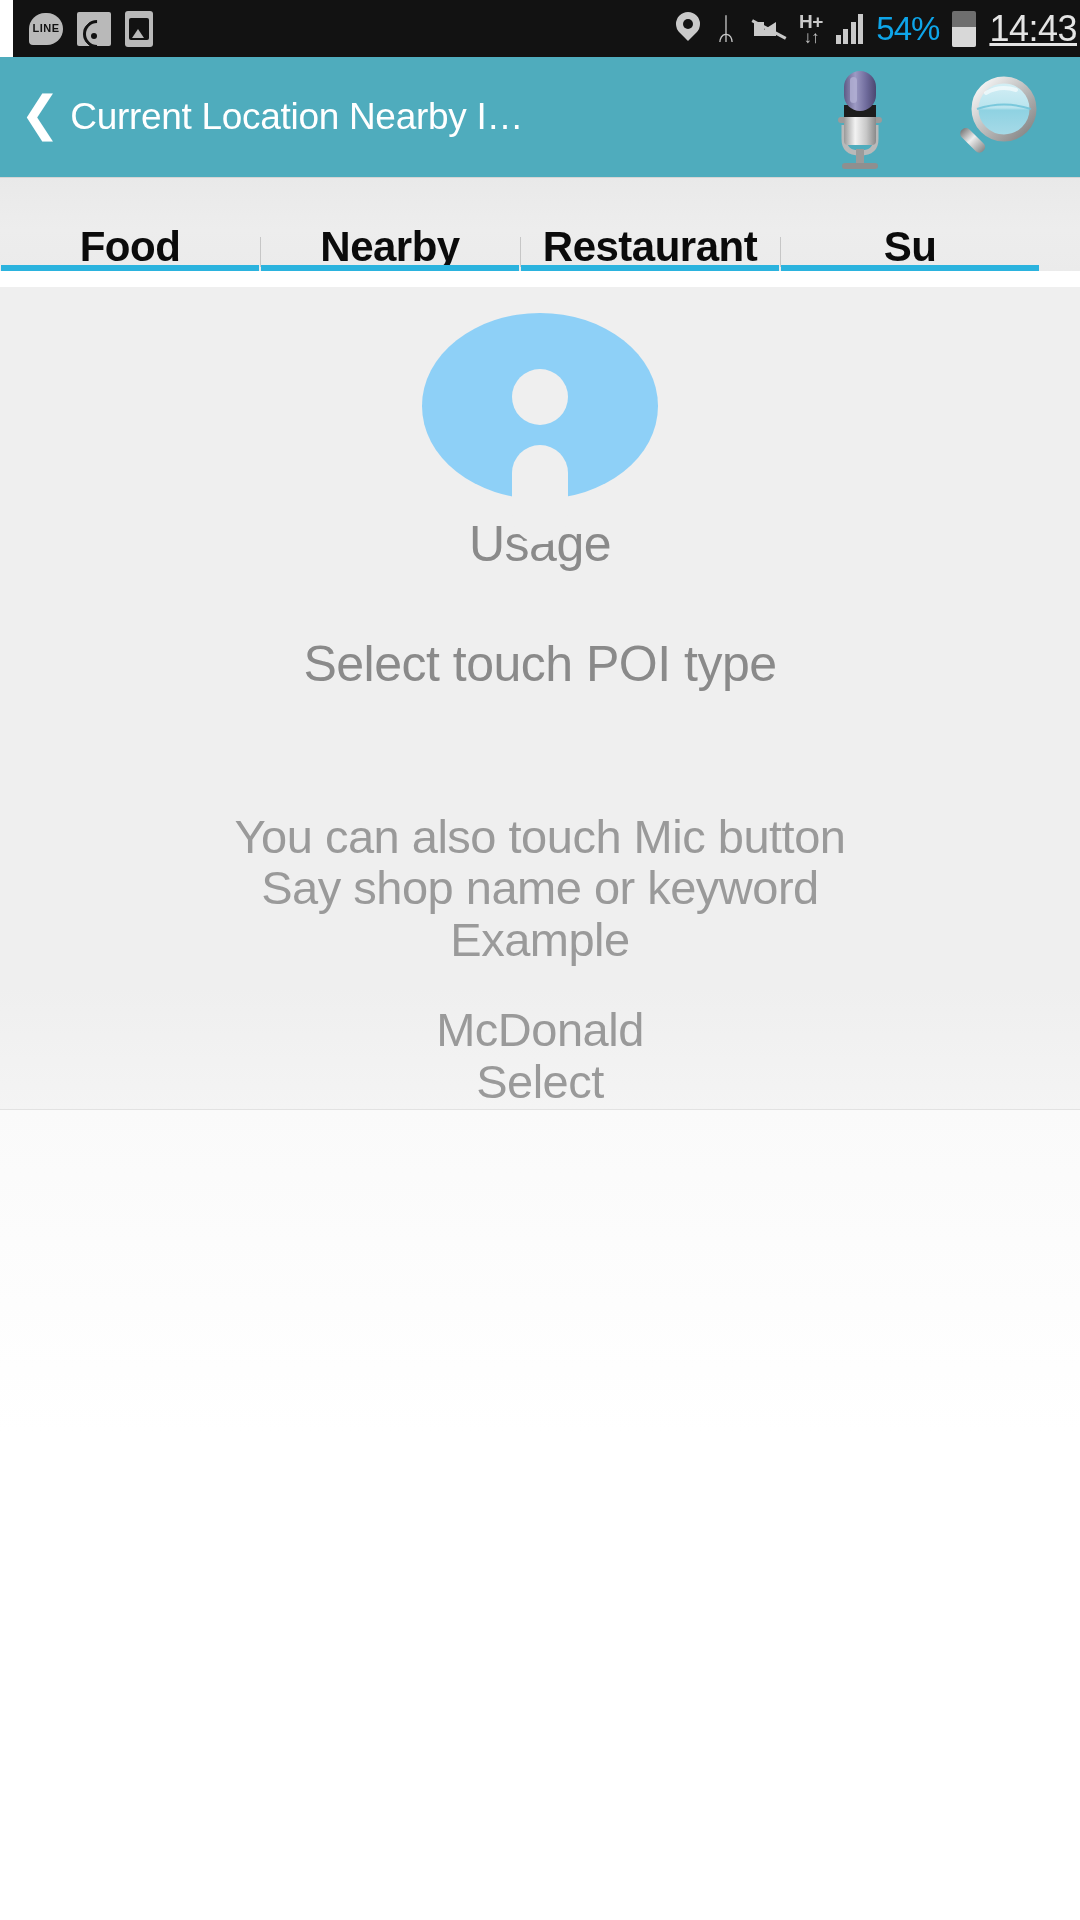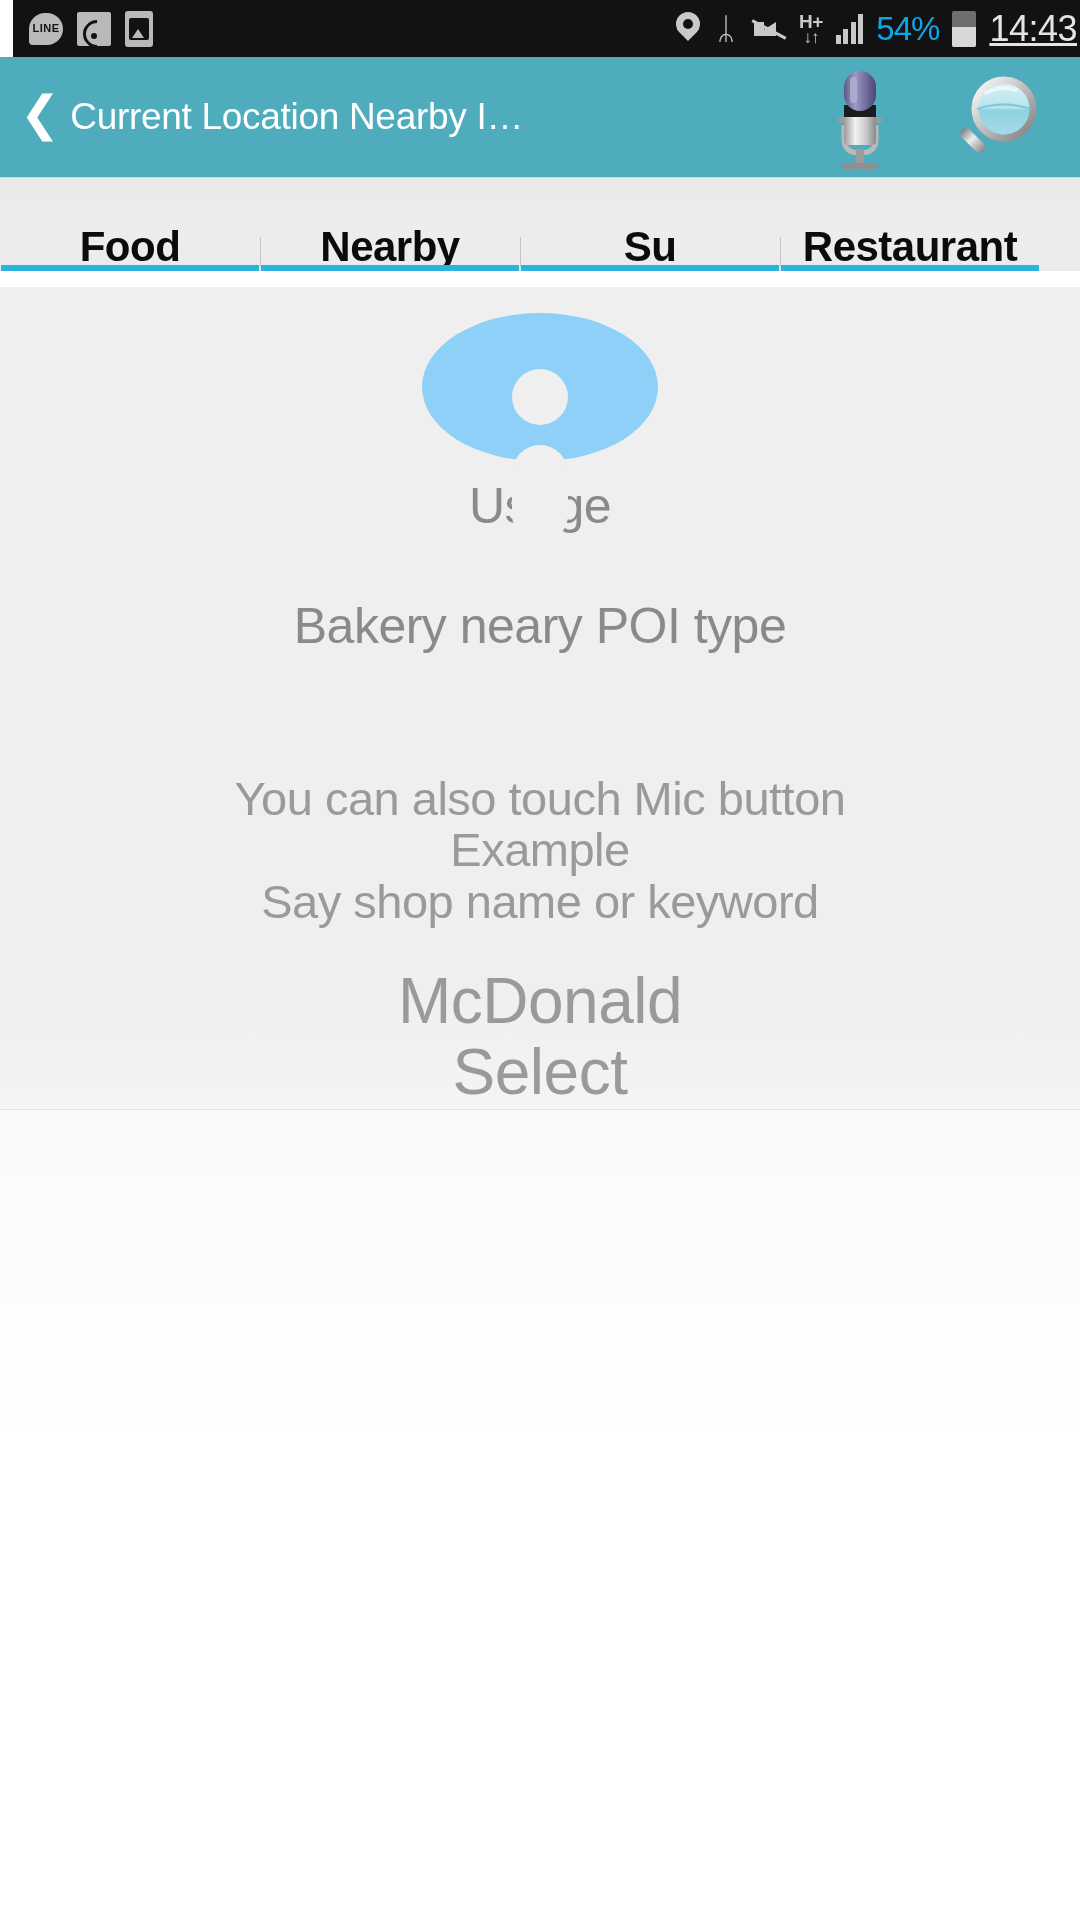--- a/index.html
+++ b/index.html
@@ -207,21 +207,21 @@
     font-size:50px; color:#8a8a8a; letter-spacing:-0.5px;
   }
   .hint-block {
     margin-top:118px;
     text-align:center; color:#9a9a9a; font-size:47px; line-height:1.1;
     letter-spacing:-0.5px;
   }
   .hint-block .ln { display:block; }
   .examples {
     margin-top:38px; text-align:center;
-    color:#9a9a9a; font-size:64px; line-height:1.12; letter-spacing:-0.5px;
+    color:#9a9a9a; font-size:47px; line-height:1.12; letter-spacing:-0.5px;
   }
   .examples .ln { display:block; }
   .bottom-blank {
     width:1080px; height:810px;
     background:linear-gradient(#fafafa, #ffffff 40%, #ffffff);
   }
 </style>
 </head>
 <body>
 
@@ -326,45 +326,45 @@
   <div class="tabbar">
     <div class="tab">
       <span>Food</span>
       <div class="indicator"></div>
     </div>
     <div class="tab">
       <span>Nearby</span>
       <div class="indicator"></div>
     </div>
     <div class="tab">
+      <span>Restaurant</span>
+      <div class="indicator"></div>
+    </div>
+    <div class="tab">
       <span>Su</span>
-      <div class="indicator"></div>
-    </div>
-    <div class="tab">
-      <span>Restaurant</span>
       <div class="indicator"></div>
     </div>
   </div>
 
   <div class="content">
     <div class="panel">
 
       <div class="info-circle">
         <div class="dot"></div>
         <div class="stem"></div>
       </div>
 
       <div class="usage-label">Usage</div>
 
-      <div class="subtitle">Bakery neary POI type</div>
+      <div class="subtitle">Select touch POI type</div>
 
       <div class="hint-block">
         <span class="ln">You can also touch Mic button</span>
+        <span class="ln">Say shop name or keyword</span>
         <span class="ln">Example</span>
-        <span class="ln">Say shop name or keyword</span>
       </div>
 
       <div class="examples">
         <span class="ln">McDonald</span>
         <span class="ln">Select</span>
       </div>
 
     </div>
     <div class="bottom-blank"></div>
   </div>

